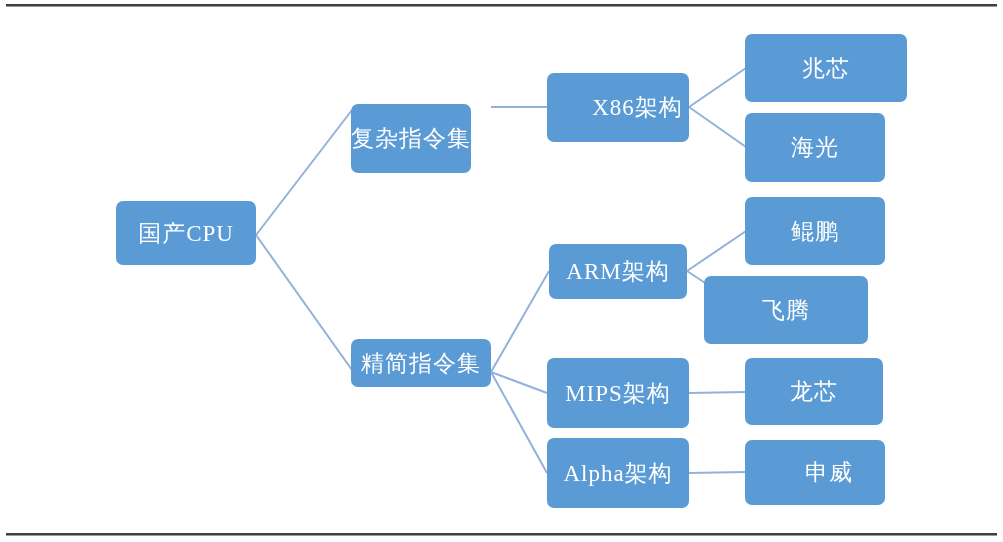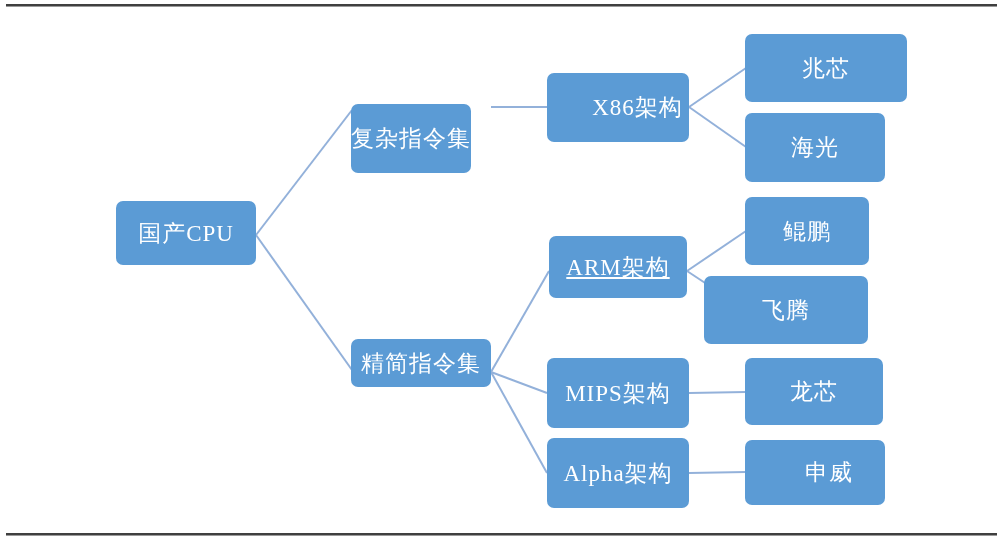--- a/index.html
+++ b/index.html
@@ -74,31 +74,31 @@
   </svg>
 
   <div class="node" style="left:116px; top:201px; width:140px; height:64px;">国产CPU</div>
 
   <div class="node" style="left:351px; top:88px; width:120px; height:69px;margin-top:16px;">复杂指令集</div>
 
   <div class="node" style="left:351px; top:339px; width:140px; height:48px;">精简指令集</div>
 
   <div class="node" style="left:547px; top:73px; width:142px; height:69px;padding-left:39px;">X86架构</div>
 
-  <div class="node" style="left:549px; top:236px; width:138px; height:62px;text-decoration:underline;">ARM架构</div>
+  <div class="node" style="left:549px; top:244px; width:138px; height:55px;">ARM架构</div>
 
   <div class="node" style="left:547px; top:358px; width:142px; height:70px;">MIPS架构</div>
 
   <div class="node" style="left:547px; top:438px; width:142px; height:70px;">Alpha架构</div>
 
   <div class="node" style="left:745px; top:34px; width:162px; height:68px;">兆芯</div>
 
   <div class="node" style="left:745px; top:113px; width:140px; height:69px;">海光</div>
 
-  <div class="node" style="left:745px; top:197px; width:124px; height:68px;">鲲鹏</div>
+  <div class="node" style="left:745px; top:197px; width:140px; height:68px;">鲲鹏</div>
 
   <div class="node" style="left:704px; top:276px; width:164px; height:68px;">飞腾</div>
 
   <div class="node" style="left:745px; top:358px; width:138px; height:67px;">龙芯</div>
 
   <div class="node" style="left:745px; top:440px; width:140px; height:65px;padding-left:28px;">申威</div>
 
 </div>
 
 </body></html>

